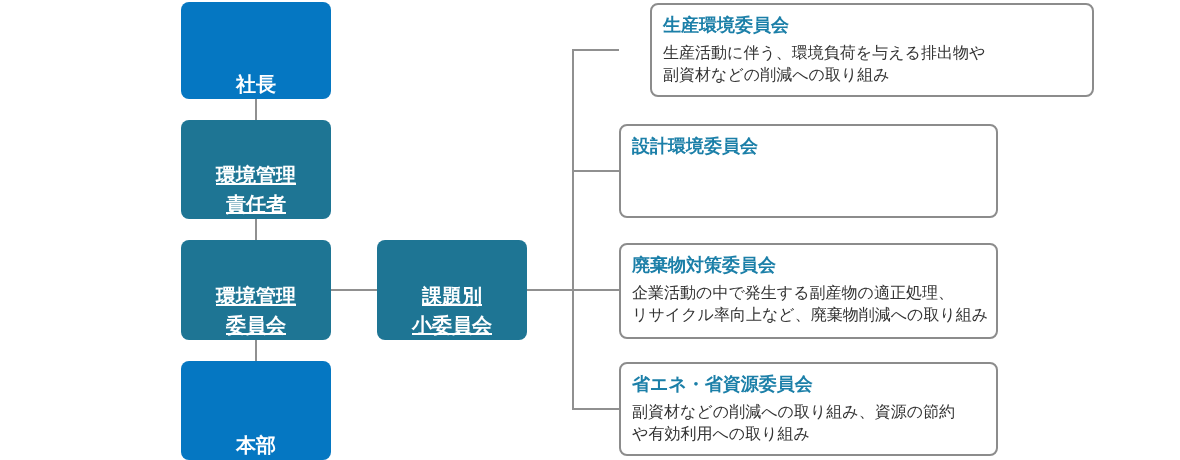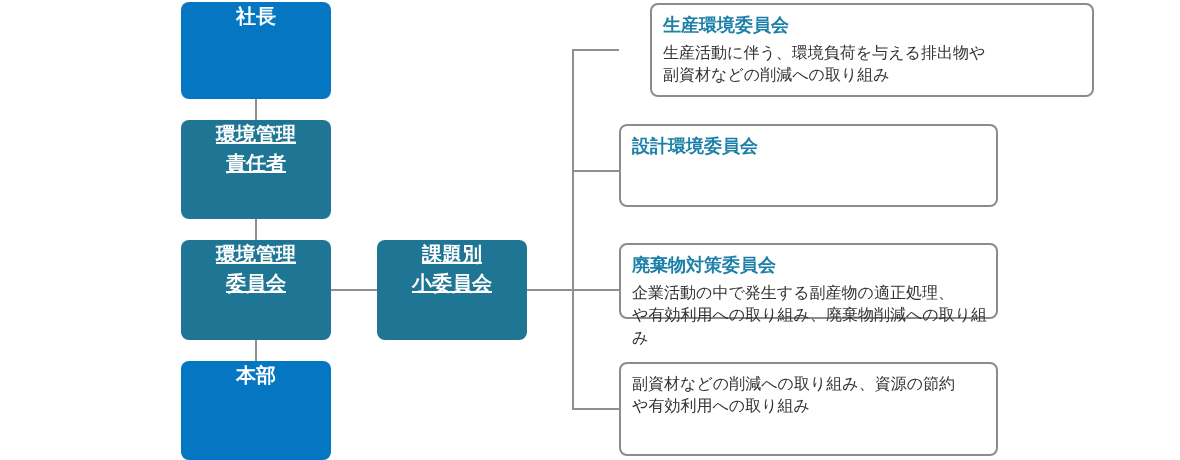--- a/index.html
+++ b/index.html
@@ -16,21 +16,21 @@
     overflow: hidden;
   }
   .line {
     position: absolute;
     background: var(--line, #909090);
   }
   .node {
     position: absolute;
     border-radius: 8px;
     display: flex;
-    align-items: flex-start;
+    align-items: flex-end;
     justify-content: center;
     color: #ffffff;
     font-weight: bold;
     font-size: 20px;
     line-height: 1.45;
     text-align: center;
   }
   .node-label {
     white-space: pre-line;
   }
@@ -91,26 +91,27 @@
   <div class="node teal" style="left:377px;top:240px;width:150px;height:100px">
     <span class="node-label">課題別
 小委員会</span>
   </div>
 
   <div class="card" style="left:650px;top:3px;width:444px;height:94px">
     <div class="card-title">生産環境委員会</div>
     <div class="card-desc">生産活動に伴う、環境負荷を与える排出物や
 副資材などの削減への取り組み</div>
   </div>
-  <div class="card" style="left:619px;top:124px;width:379px;height:83px">
+  <div class="card" style="left:619px;top:124px;width:379px;height:94px">
     <div class="card-title">設計環境委員会</div>
   </div>
-  <div class="card" style="left:619px;top:243px;width:379px;height:76px">
+  <div class="card" style="left:619px;top:243px;width:379px;height:96px">
     <div class="card-title">廃棄物対策委員会</div>
     <div class="card-desc">企業活動の中で発生する副産物の適正処理、
-や有効利用への取り組み、廃棄物削減への取り組み</div>
+リサイクル率向上など、廃棄物削減への取り組み</div>
   </div>
   <div class="card" style="left:619px;top:362px;width:379px;height:94px">
+    <div class="card-title">省エネ・省資源委員会</div>
     <div class="card-desc">副資材などの削減への取り組み、資源の節約
 や有効利用への取り組み</div>
   </div>
 
 </div>
 
 </body></html>

